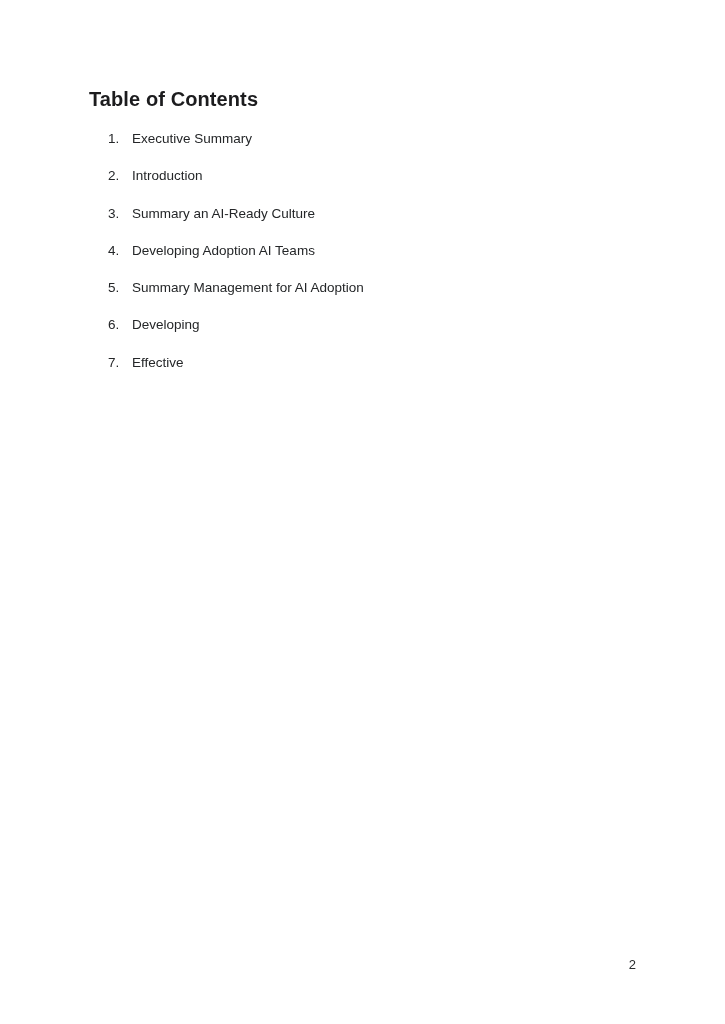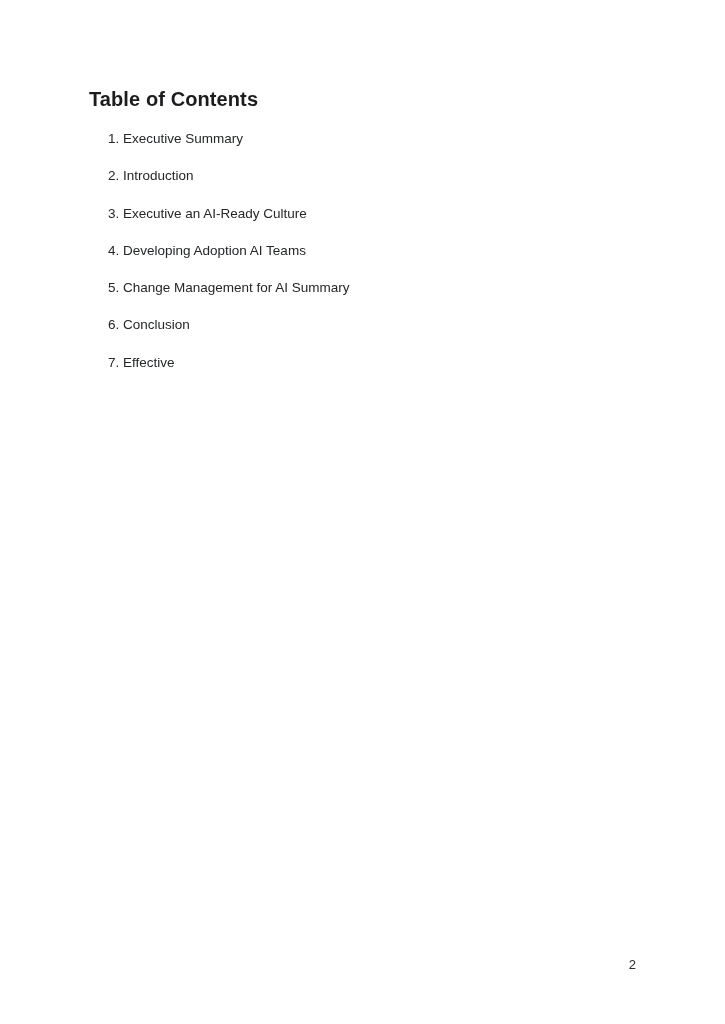--- a/index.html
+++ b/index.html
@@ -37,20 +37,21 @@
     font-size: 13.5px;
     line-height: 15.3px;
     color: #242628;
   }
   .toc-number {
     display: inline-block;
     min-width: 15px;
     text-align: left;
   }
   .toc-label {
+    margin-left: 9px;
   }
   .page-number {
     position: absolute;
     right: 89px;
     top: 957px;
     font-size: 13px;
     color: #2a2c2e;
   }
 </style>
 </head>
@@ -64,33 +65,33 @@
     <li class="toc-row">
       <span class="toc-number">1.</span>
       <span class="toc-label">Executive Summary</span>
     </li>
     <li class="toc-row">
       <span class="toc-number">2.</span>
       <span class="toc-label">Introduction</span>
     </li>
     <li class="toc-row">
       <span class="toc-number">3.</span>
-      <span class="toc-label">Executive an AI-Ready Culture</span>
+      <span class="toc-label">Summary an AI-Ready Culture</span>
     </li>
     <li class="toc-row">
       <span class="toc-number">4.</span>
       <span class="toc-label">Developing Adoption AI Teams</span>
     </li>
     <li class="toc-row">
       <span class="toc-number">5.</span>
-      <span class="toc-label">Change Management for AI Summary</span>
+      <span class="toc-label">Summary Management for AI Adoption</span>
     </li>
     <li class="toc-row">
       <span class="toc-number">6.</span>
-      <span class="toc-label">Conclusion</span>
+      <span class="toc-label">Developing</span>
     </li>
     <li class="toc-row">
       <span class="toc-number">7.</span>
       <span class="toc-label">Effective</span>
     </li>
   </ol>
 
   <div class="page-number">2</div>
 
 </div>

